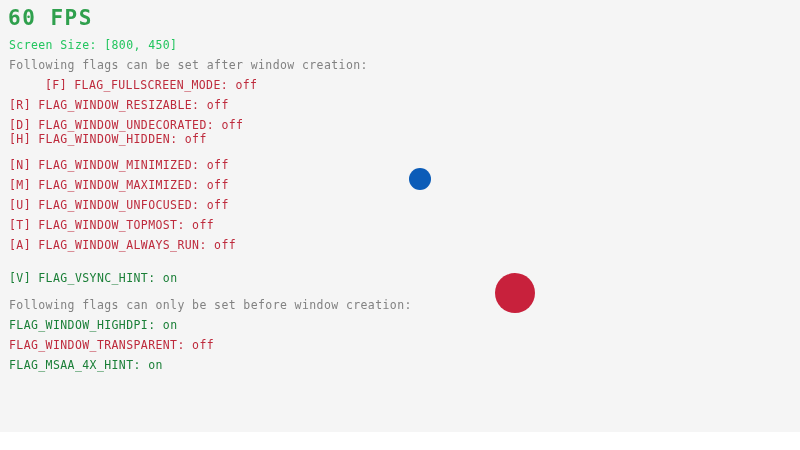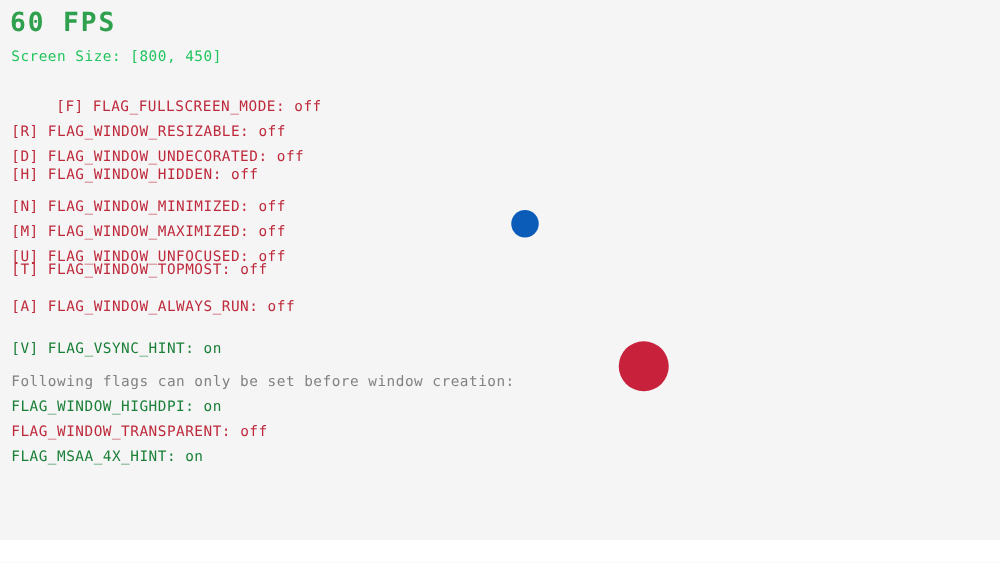--- a/index.html
+++ b/index.html
@@ -71,30 +71,31 @@
 </style>
 </head>
 <body>
 
 <div id="screen" style="background: rgb(245, 245, 245);">
 
   <div id="fps-counter" style="color: rgb(47, 160, 77);">60 FPS</div>
 
   <div id="screen-size" class="line c-limegreen" style="color: rgb(34, 197, 94); text-align: center;">Screen Size: [800, 450]</div>
 
+  <div id="header-after" class="line c-gray" style="color: rgb(130, 130, 130);">Following flags can be set after window creation:</div>
 
   <div id="flags-after">
       <div class="flag-row line" style="top: 78px; color: rgb(190, 42, 60); margin-left: 36px;"><span class="key">[F] </span><span class="name">FLAG_FULLSCREEN_MODE</span><span class="sep">: </span><span class="value">off</span></div>
       <div class="flag-row line" style="top: 98px; color: rgb(190, 42, 60);"><span class="key">[R] </span><span class="name">FLAG_WINDOW_RESIZABLE</span><span class="sep">: </span><span class="value">off</span></div>
       <div class="flag-row line" style="top: 118px; color: rgb(190, 42, 60);"><span class="key">[D] </span><span class="name">FLAG_WINDOW_UNDECORATED</span><span class="sep">: </span><span class="value">off</span></div>
       <div class="flag-row line" style="top: 132px; color: rgb(190, 42, 60);"><span class="key">[H] </span><span class="name">FLAG_WINDOW_HIDDEN</span><span class="sep">: </span><span class="value">off</span></div>
       <div class="flag-row line" style="top: 158px; color: rgb(190, 42, 60); text-align: right;"><span class="key">[N] </span><span class="name">FLAG_WINDOW_MINIMIZED</span><span class="sep">: </span><span class="value">off</span></div>
       <div class="flag-row line" style="top: 178px; color: rgb(190, 42, 60);"><span class="key">[M] </span><span class="name">FLAG_WINDOW_MAXIMIZED</span><span class="sep">: </span><span class="value">off</span></div>
       <div class="flag-row line" style="top: 198px; color: rgb(190, 42, 60);"><span class="key">[U] </span><span class="name">FLAG_WINDOW_UNFOCUSED</span><span class="sep">: </span><span class="value">off</span></div>
-      <div class="flag-row line" style="top: 208px; color: rgb(190, 42, 60);"><span class="key">[T] </span><span class="name">FLAG_WINDOW_TOPMOST</span><span class="sep">: </span><span class="value">off</span></div>
+      <div class="flag-row line" style="top: 218px; color: rgb(190, 42, 60);"><span class="key">[T] </span><span class="name">FLAG_WINDOW_TOPMOST</span><span class="sep">: </span><span class="value">off</span></div>
       <div class="flag-row line" style="top: 238px; color: rgb(190, 42, 60);"><span class="key">[A] </span><span class="name">FLAG_WINDOW_ALWAYS_RUN</span><span class="sep">: </span><span class="value">off</span></div>
       <div class="flag-row line" style="top: 258px; color: rgb(26, 127, 55); margin-top: 13px;"><span class="key">[V] </span><span class="name">FLAG_VSYNC_HINT</span><span class="sep">: </span><span class="value">on</span></div>
     </div>
 
   <div id="header-before" class="line c-gray" style="color: rgb(130, 130, 130);">Following flags can only be set before window creation:</div>
 
   <div id="flags-before">
       <div class="flag-row line" style="top: 318px; color: rgb(26, 127, 55);"><span class="name">FLAG_WINDOW_HIGHDPI</span><span class="sep">: </span><span class="value">on</span></div>
       <div class="flag-row line" style="top: 338px; color: rgb(190, 42, 60);"><span class="name">FLAG_WINDOW_TRANSPARENT</span><span class="sep">: </span><span class="value">off</span></div>
       <div class="flag-row line" style="top: 358px; color: rgb(26, 127, 55);"><span class="name">FLAG_MSAA_4X_HINT</span><span class="sep">: </span><span class="value">on</span></div>

